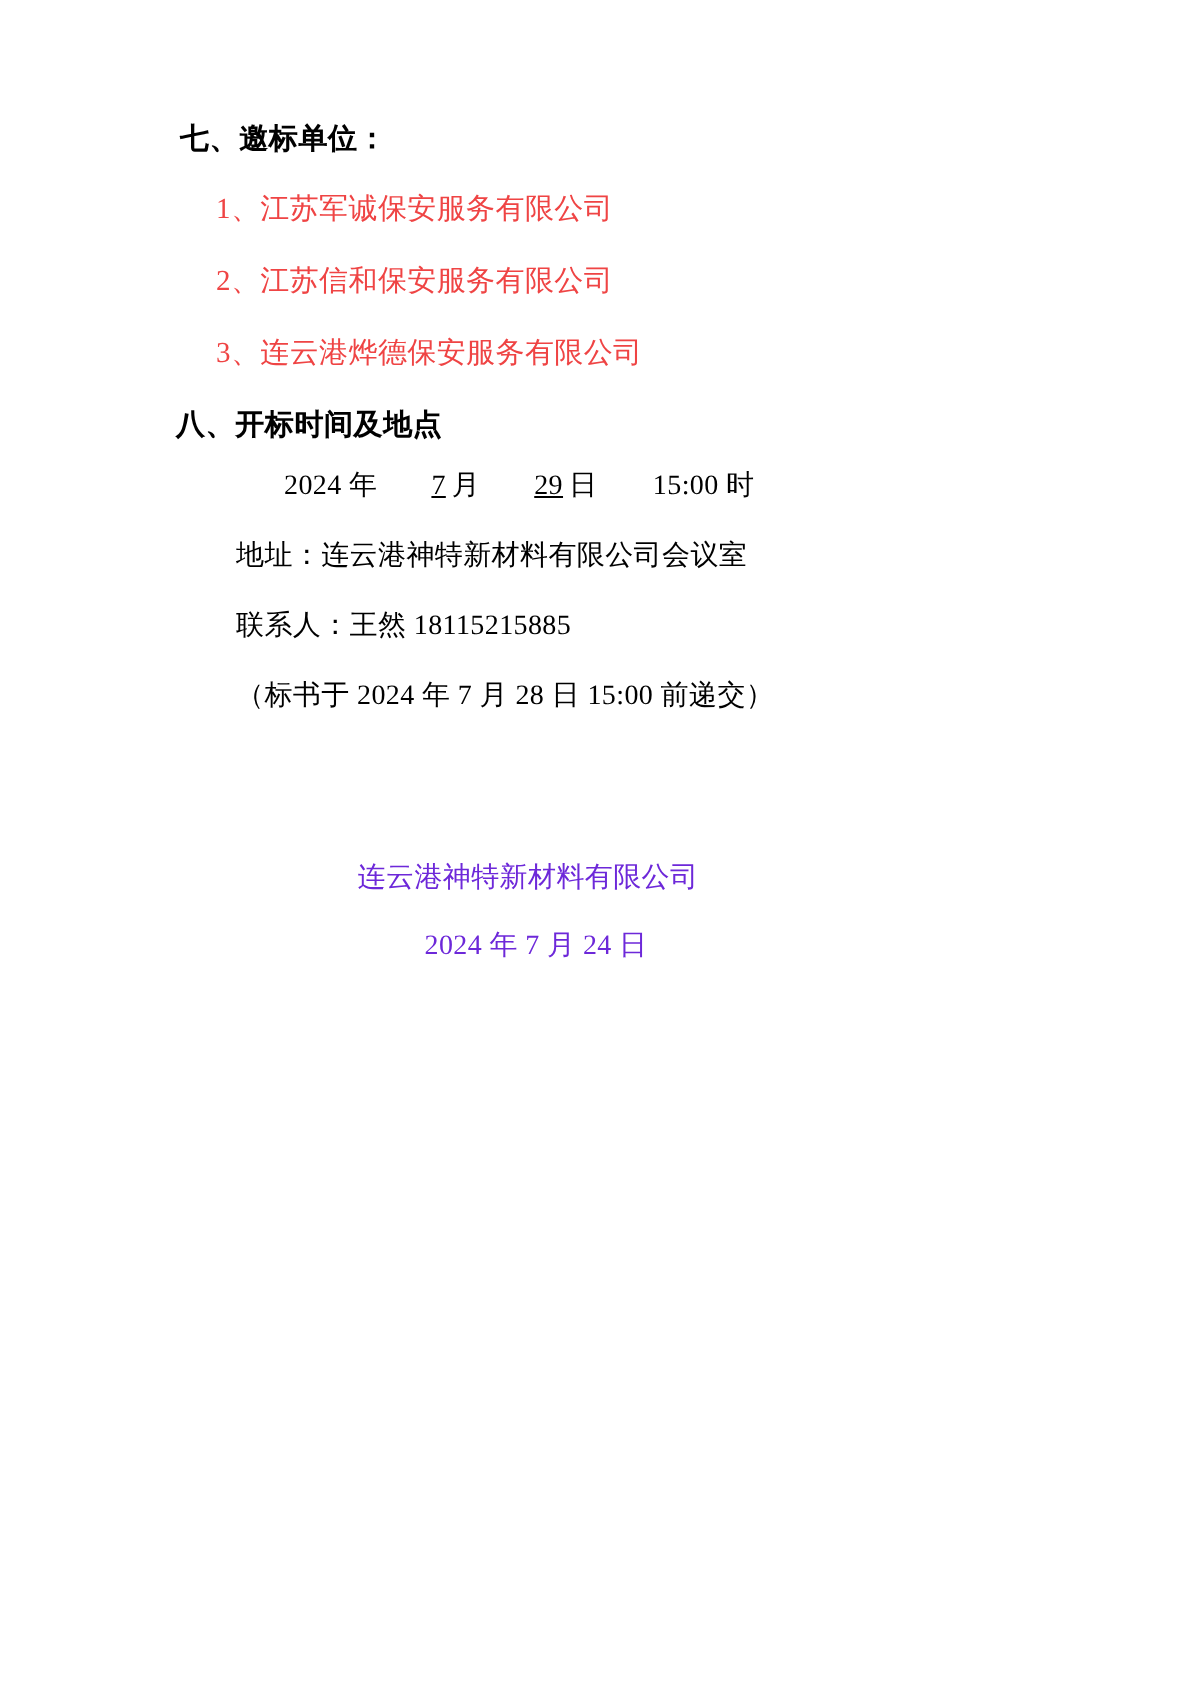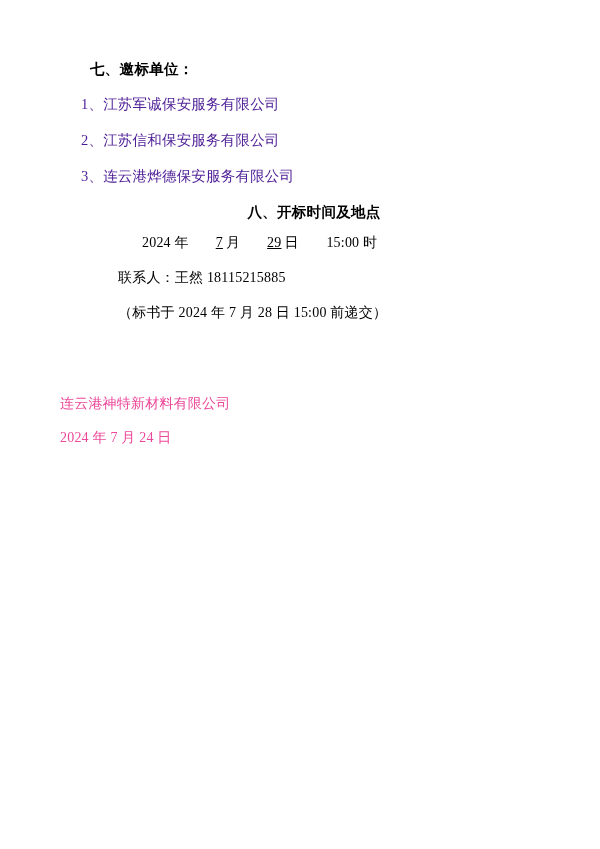--- a/index.html
+++ b/index.html
@@ -26,47 +26,46 @@
     font-weight: bold;
     font-size: 14.5px;
     letter-spacing: 0.3px;
     margin: 0 0 16px 30px;
     color: #000;
   }
   .section-heading.second {
     margin-top: 14px;
     margin-left: 28px;
     margin-bottom: 12px;
-    text-align: center;
   }
   .list-item {
     font-size: 14.5px;
-    margin: 0 0 17px 21px;
+    margin: 0 0 17px 48px;
     letter-spacing: 0.2px;
-    color: #4c1d95;
+    color: #ef4444;
   }
   .body-line {
     font-size: 14px;
     margin: 0 0 17px 58px;
     letter-spacing: 0.2px;
     color: #000;
   }
   .underline {
     text-decoration: underline;
     padding: 0 3px;
   }
   .spacer-block {
     height: 56px;
   }
   .signature {
     font-size: 14px;
-    text-align: left;
+    text-align: center;
     margin: 0 72px 16px 0;
     letter-spacing: 0.2px;
-    color: #ec4899;
+    color: #6d28d9;
   }
   .signature.date {
     margin-right: 64px;
   }
   .num-lat {
     font-family: "Liberation Serif", "DejaVu Serif", serif;
     margin-left: 24px;
   }
 </style>
 </head>
@@ -82,20 +81,21 @@
     <div class="list-item">3、连云港烨德保安服务有限公司</div>
   </div>
 
   <div>
     <div class="section-heading second">八、开标时间及地点</div>
 
     <div class="body-line">
       <span class="num-lat">2024 年</span><span class="underline num-lat">7</span><span>月</span><span class="underline num-lat">29</span><span>日</span>&nbsp;<span class="num-lat">15:00 时</span>
     </div>
 
+    <div class="body-line">地址：连云港神特新材料有限公司会议室</div>
     <div class="body-line">联系人：王然 18115215885</div>
     <div class="body-line">（标书于 2024 年 7 月 28 日 15:00 前递交）</div>
   </div>
 
   <div class="spacer-block"></div>
 
   <div class="signature">连云港神特新材料有限公司</div>
   <div class="signature date">2024 年 7 月 24 日</div>
 
 </div>

